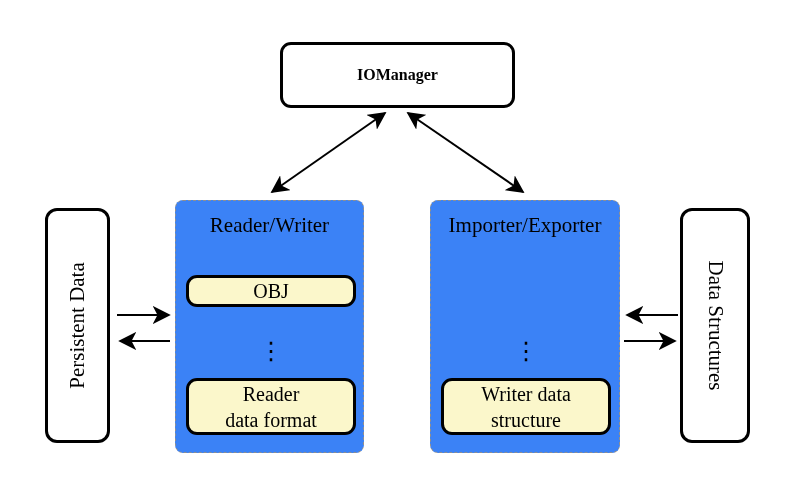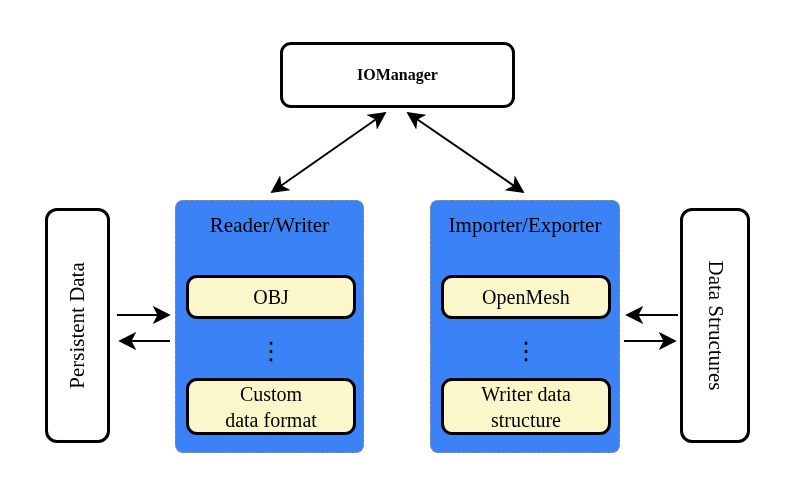--- a/index.html
+++ b/index.html
@@ -66,21 +66,21 @@
     border: 3px solid #000;
     border-radius: 11px;
     display: flex;
     flex-direction: column;
     align-items: center;
     justify-content: center;
     text-align: center;
     font-size: 20px;
     line-height: 26px;
   }
-  .inner-top    { left: 10px; top: 74px;  width: 170px; height: 44px; }
+  .inner-top    { left: 10px; top: 74px;  width: 170px; height: 32px; }
   .inner-bottom { left: 10px; top: 177px; width: 170px; height: 57px; }
   .dots {
     position: absolute;
     left: 10px; top: 132px; width: 170px; height: 36px;
     display: flex;
     align-items: center;
     justify-content: center;
     font-size: 24px;
     line-height: 24px;
   }
@@ -116,30 +116,27 @@
     <span class="vtext rot-cw">Data Structures</span>
   </div>
 
   <div class="group group-left">
     <div class="group-title">Reader/Writer</div>
     <div class="inner-node inner-top">
       <span>OBJ</span>
     </div>
     <div class="dots">⋮</div>
     <div class="inner-node inner-bottom">
-      <span>Custom</span>
+      <span>Reader</span>
       <span>data format</span>
     </div>
   </div>
 
   <div class="group group-right">
     <div class="group-title">Importer/Exporter</div>
-    <div class="inner-node inner-top">
-      <span>OpenMesh</span>
-    </div>
     <div class="dots">⋮</div>
     <div class="inner-node inner-bottom">
       <span>Writer data</span>
       <span>structure</span>
     </div>
   </div>
 
 </div>
 
 </body></html>

